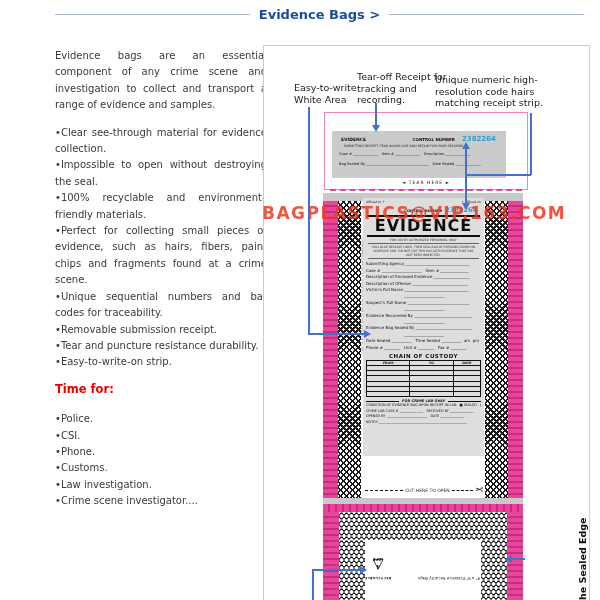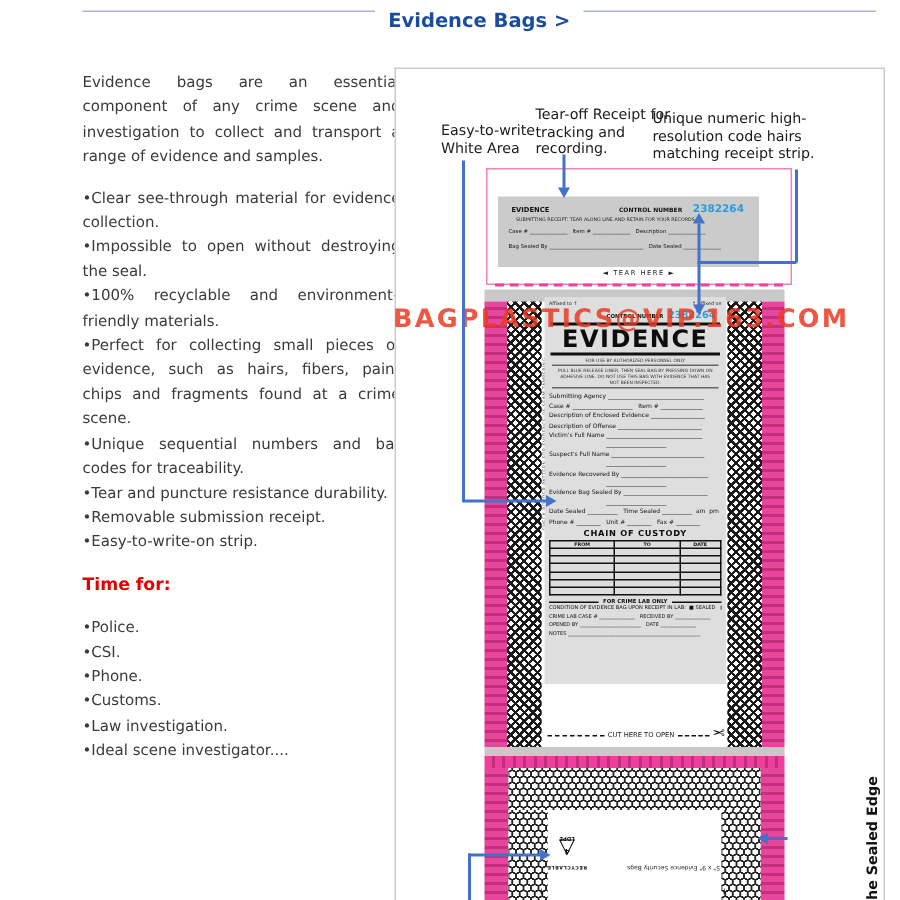--- a/index.html
+++ b/index.html
@@ -1,21 +1,21 @@
 <!DOCTYPE html>
 <html><head>
 <meta charset="utf-8">
 <style>
   *{box-sizing:border-box;margin:0;padding:0}
   html,body{background:#fff}
   #page{position:relative;width:600px;height:600px;overflow:hidden;background:#fff;
         font-family:"DejaVu Sans",sans-serif;color:#3a3a3a}
 
   
-  .hdr{position:absolute;left:55px;right:16px;top:7px;display:flex;align-items:flex-start;gap:9px}
+  .hdr{position:absolute;left:55px;right:16px;top:7px;display:flex;align-items:center;gap:9px}
   .hline{flex:1;height:1px;background:#a9b6cf}
   .htitle{font-size:13px;font-weight:bold;color:#1c4c9e;white-space:nowrap}
 
   
   .leftcol{position:absolute;left:55px;top:48px;width:212px;font-size:10px;line-height:16.4px;text-align:justify}
   .intro{margin-bottom:11px}
   .redhead{color:#e60000;font-weight:bold;font-size:11.5px;margin:10px 0 11px;text-align:left}
   .blist .bitem{text-align:justify}
   .ideal{margin-top:10px}
   .ideal-list{margin-top:14px}
@@ -140,32 +140,32 @@
   </div>
 
   <div class="leftcol">
     <p class="intro">Evidence bags are an essential component of any crime scene and investigation to collect and transport a range of evidence and samples.</p>
     <div class="blist">
       <div class="bitem">•Clear see-through material for evidence collection.</div>
       <div class="bitem">•Impossible to open without destroying the seal.</div>
       <div class="bitem">•100% recyclable and environment–friendly materials.</div>
       <div class="bitem">•Perfect for collecting small pieces of evidence, such as hairs, fibers, paint chips and fragments found at a crime scene.</div>
       <div class="bitem">•Unique sequential numbers and bar codes for traceability.</div>
+      <div class="bitem">•Removable submission receipt.</div>
       <div class="bitem">•Tear and puncture resistance durability.</div>
-      <div class="bitem">•Removable submission receipt.</div>
       <div class="bitem">•Easy-to-write-on strip.</div>
     </div>
     <div class="redhead ideal">Time for:</div>
     <div class="blist ideal-list">
       <div class="bitem">•Police.</div>
       <div class="bitem">•CSI.</div>
       <div class="bitem">•Phone.</div>
       <div class="bitem">•Customs.</div>
       <div class="bitem">•Law investigation.</div>
-      <div class="bitem">•Ideal scene investigator....</div>
+      <div class="bitem">•Crime scene investigator....</div>
     </div>
   </div>
 
   <div class="figure">
 
     <div class="ann a2">Tear-off Receipt for tracking and recording.</div>
     <div class="ann a1">Easy-to-write White Area</div>
     <div class="ann a3">Unique numeric high-resolution code hairs matching receipt strip.</div>
 
     <div class="pinkrect"></div>

